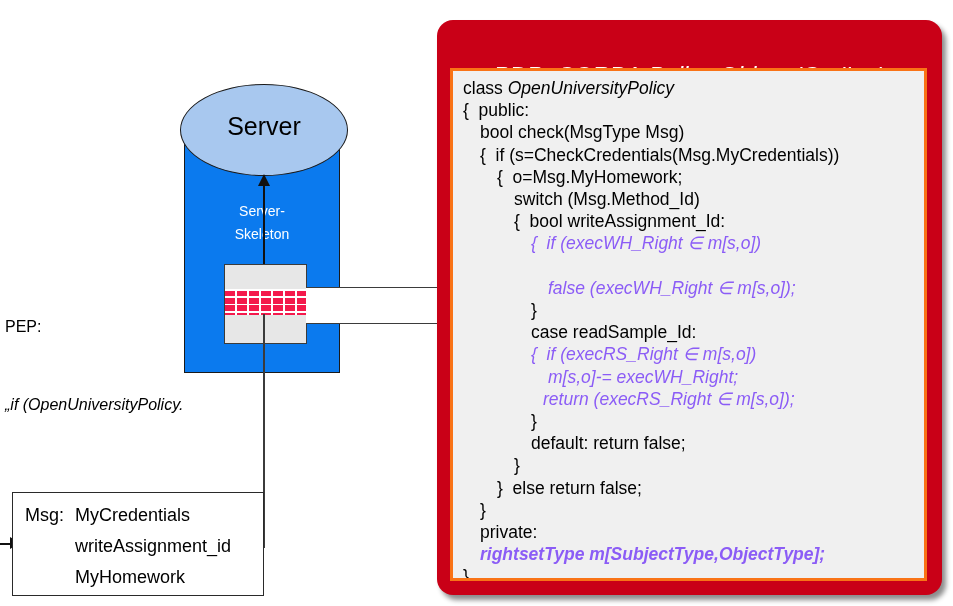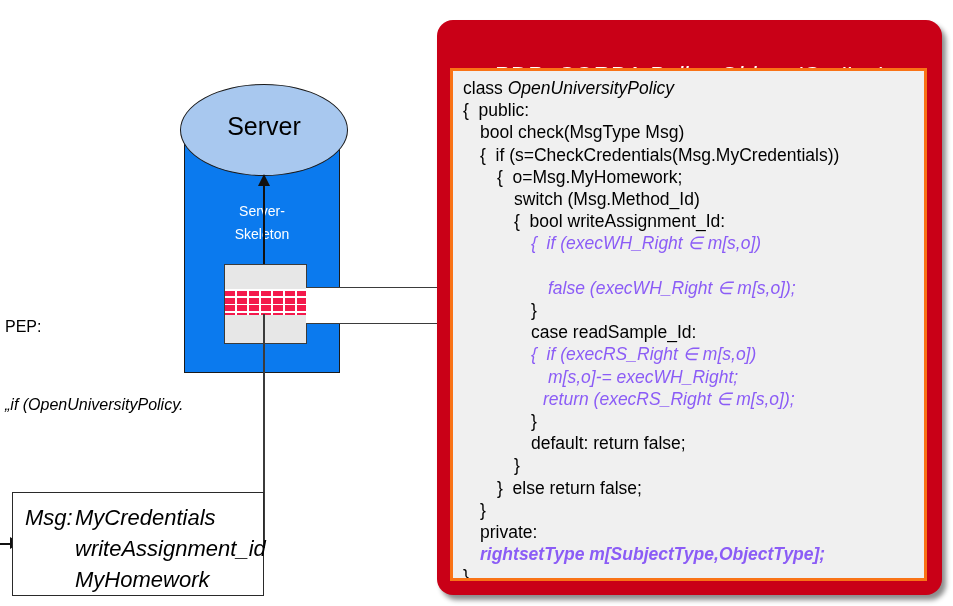--- a/index.html
+++ b/index.html
@@ -156,22 +156,21 @@
     left: 12px;
     top: 492px;
     width: 252px;
     height: 104px;
     background: #ffffff;
     border: 1px solid #2a2a2a;
     box-sizing: border-box;
   }
   #msg-box .row {
     position: absolute;
-    font-size: 22px;
-    font-style: italic;
+    font-size: 18px;
     color: #000000;
     white-space: pre;
   }
   #msg-label  { left: 12px;  top: 12px; }
   #msg-line-0 { left: 62px;  top: 12px; }
   #msg-line-1 { left: 62px;  top: 43px; }
   #msg-line-2 { left: 62px;  top: 74px; }
 
   #msg-arrow-line {
     position: absolute;

